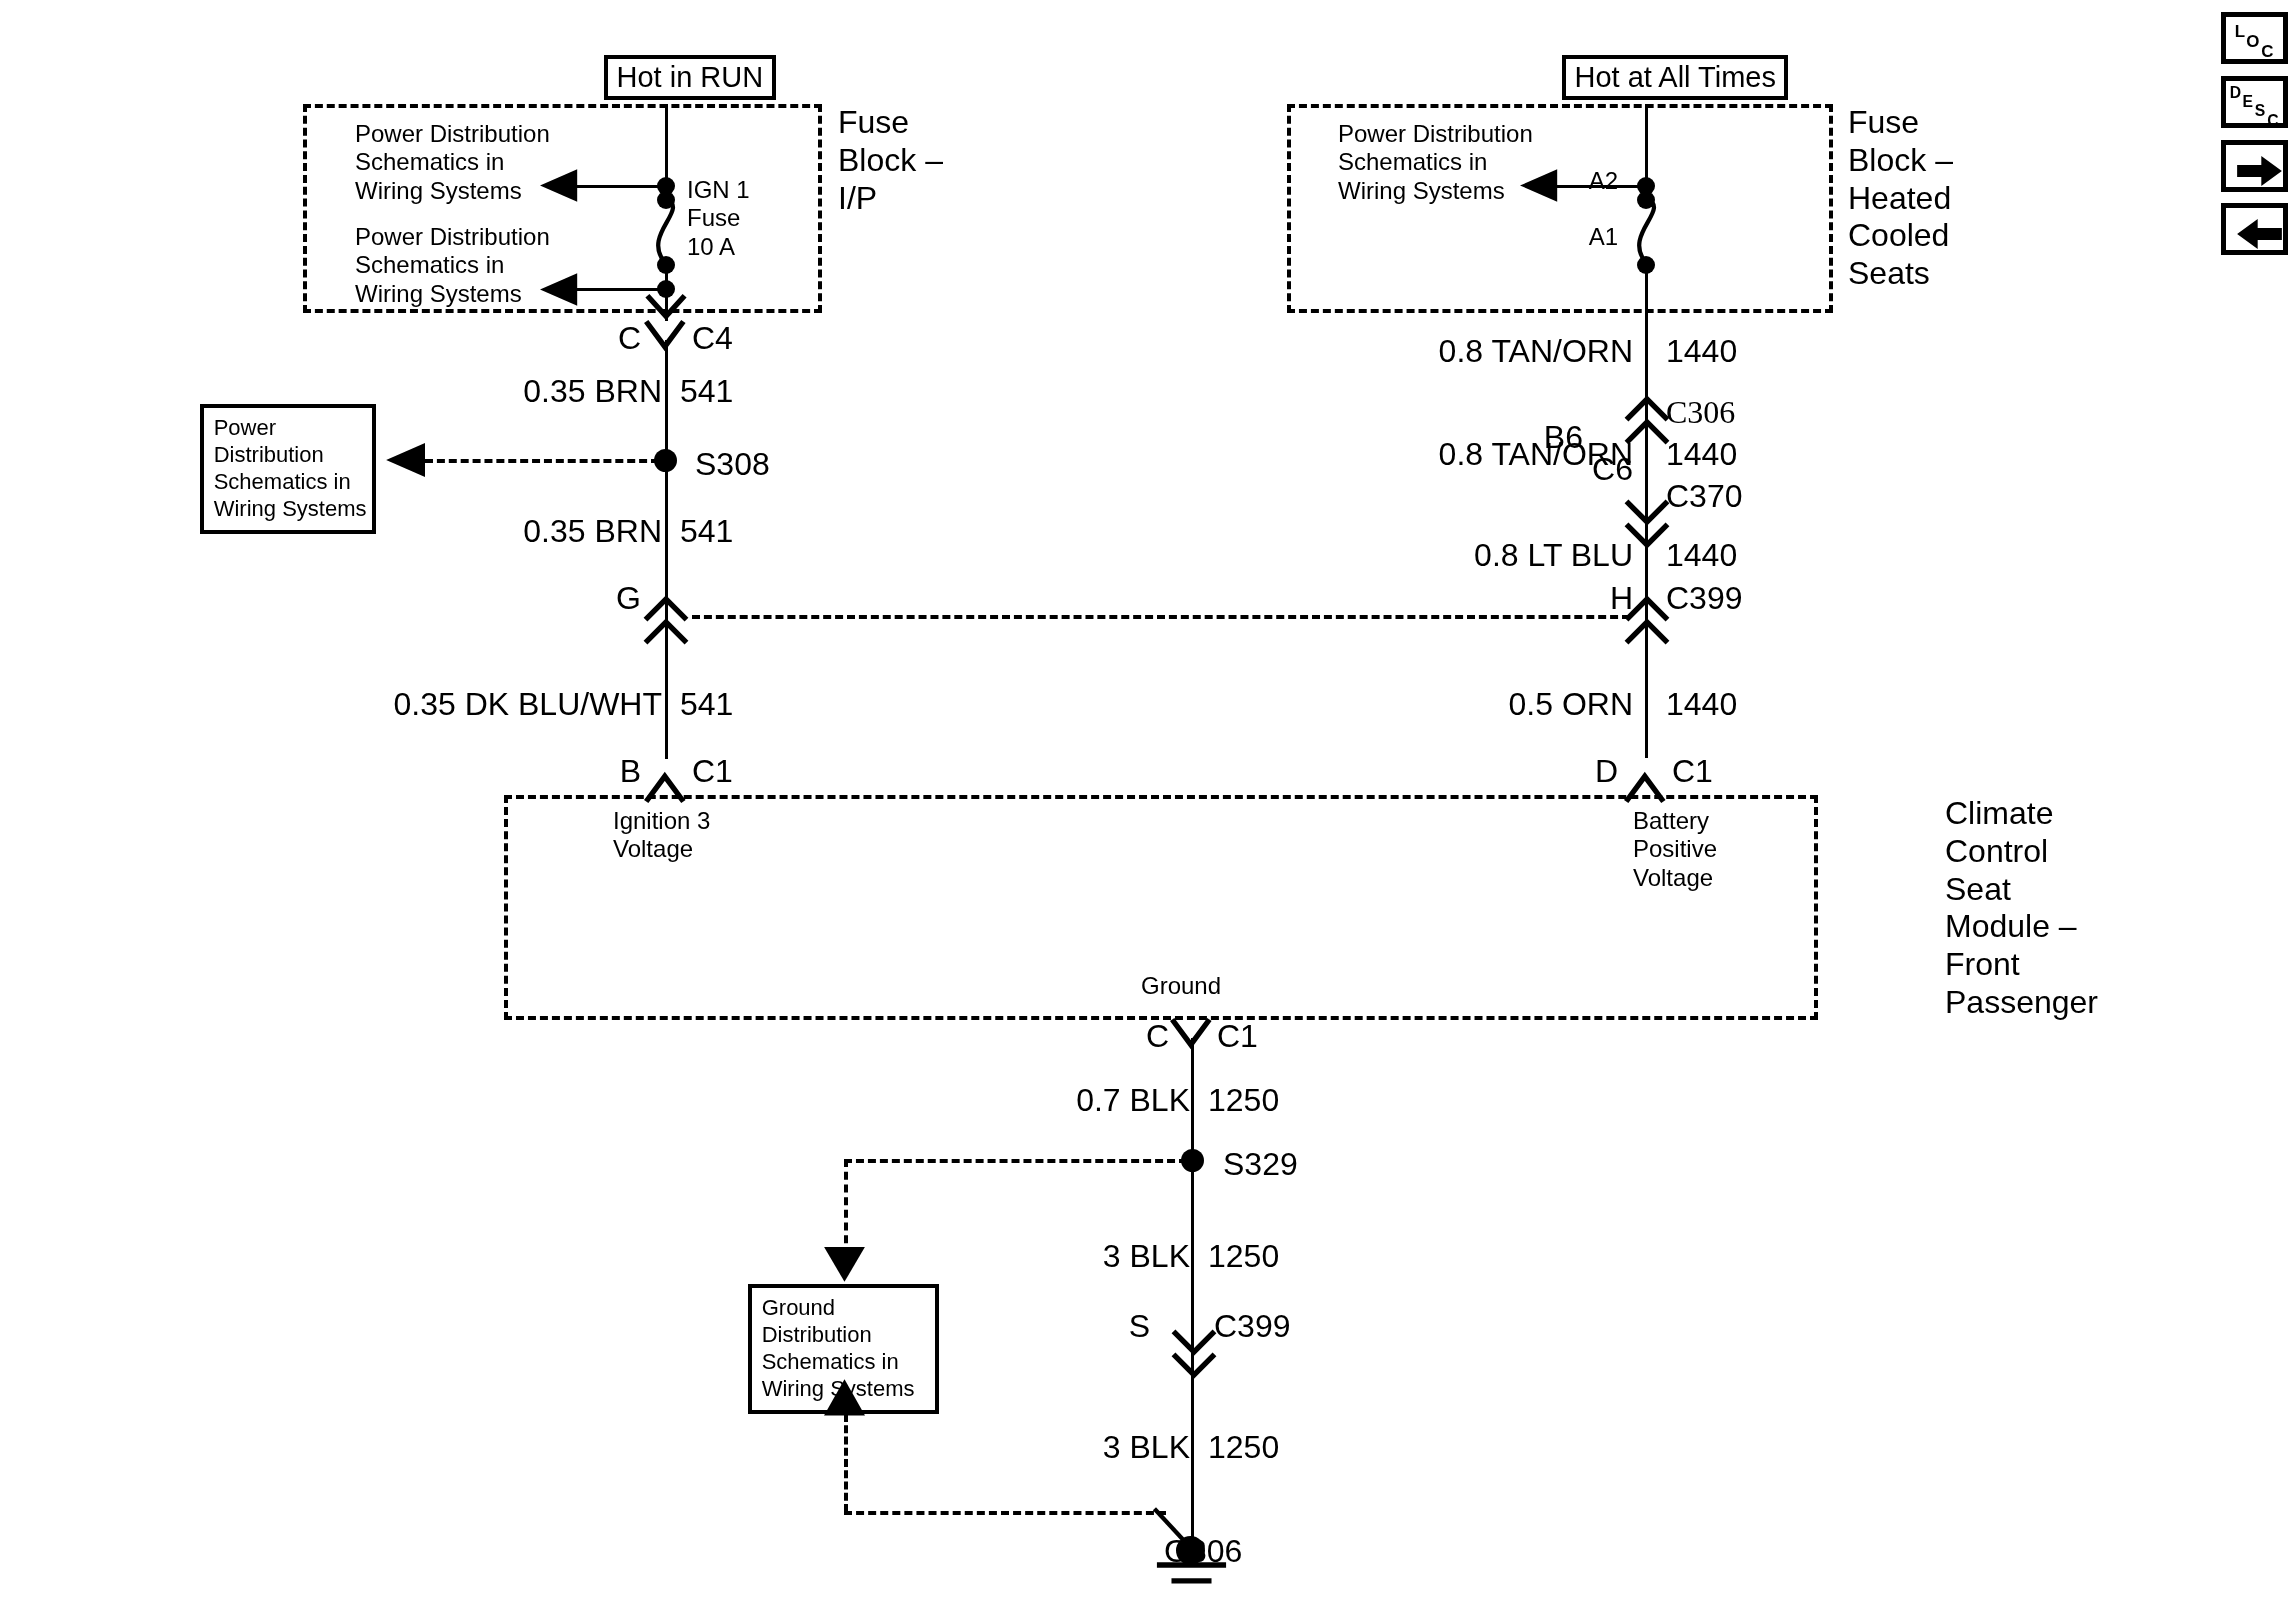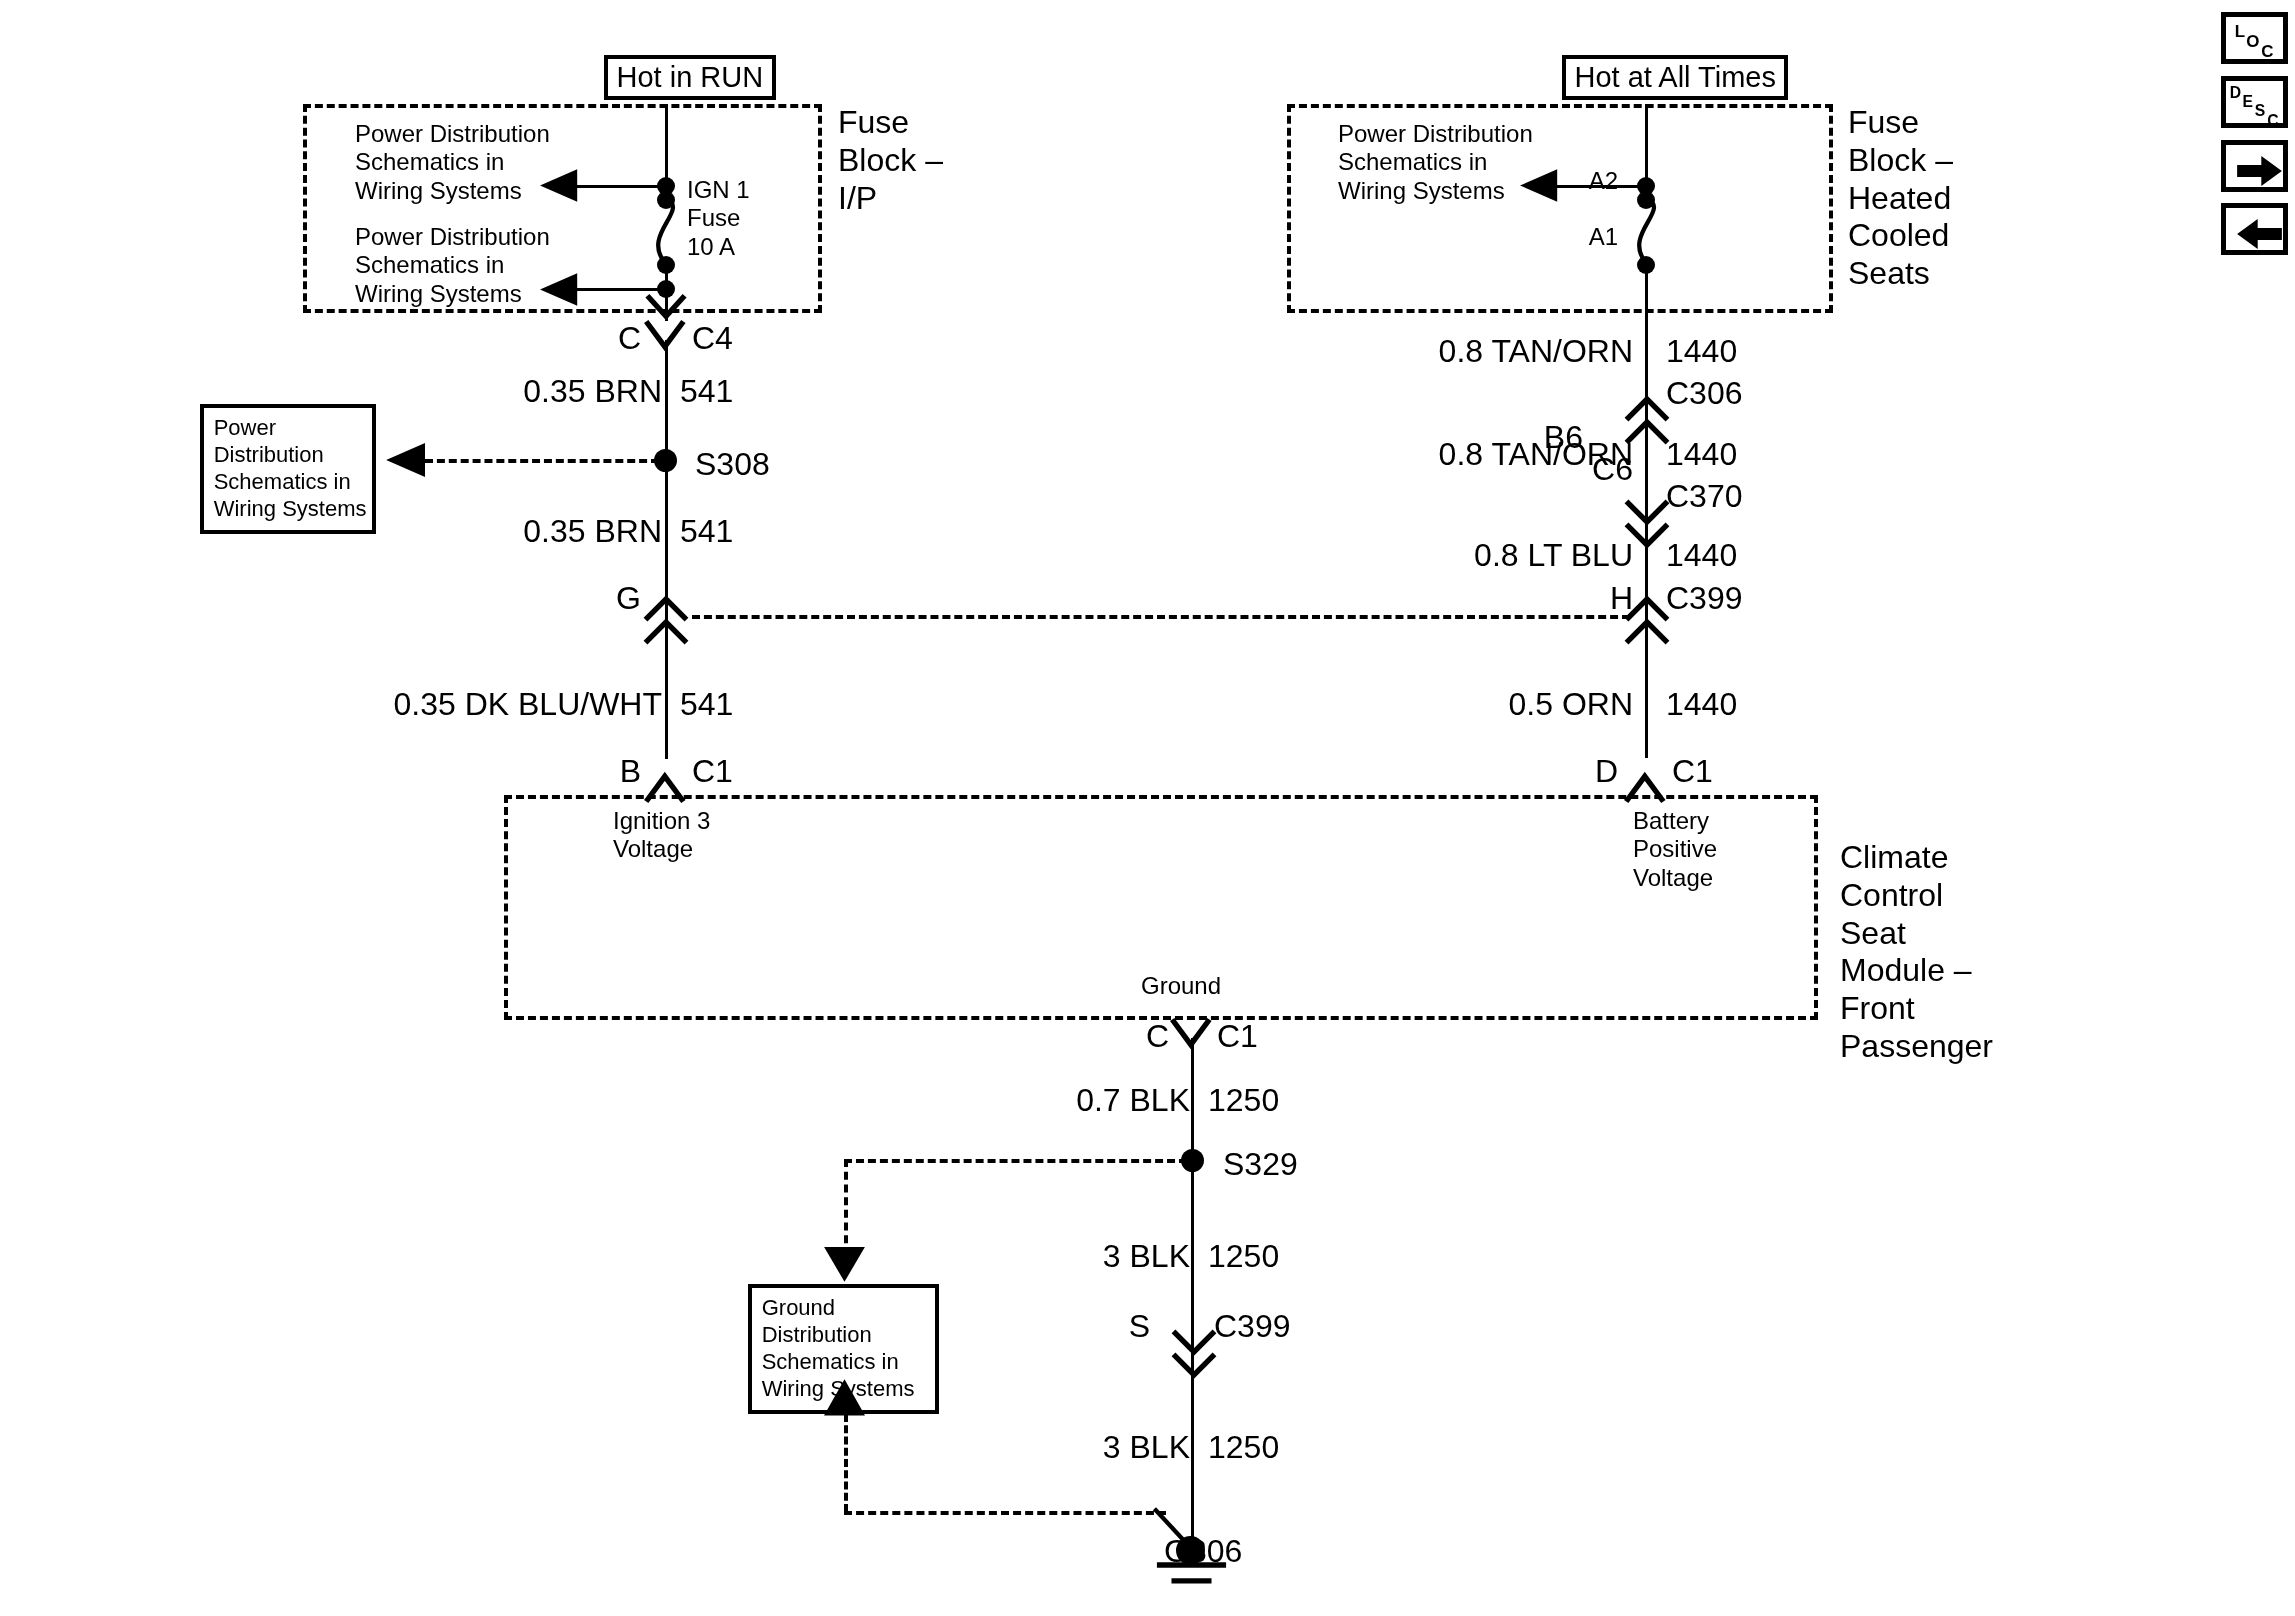--- a/index.html
+++ b/index.html
@@ -198,21 +198,21 @@
   <svg class="icon" style="left:645px;top:770px;" width="42" height="33" viewBox="0 0 70 54">
     <polyline points="2,52 33,10 64,52" stroke="#000" stroke-width="9" fill="none"></polyline>
   </svg>
   <div class="t t-lg" style="left:692px;top:753px;">C1</div>
 
   <div class="vwire" style="left:1645px;top:314px;height:444px;"></div>
 
   <div class="t t-lg right" style="left:1396px;top:333px;width:237px;">0.8 TAN/ORN</div>
   <div class="t t-lg" style="left:1666px;top:333px;">1440</div>
   <div class="t t-lg right" style="left:1437px;top:375px;width:146px;margin-top:44px;">B6</div>
-  <div class="t t-lg" style="left:1666px;top:375px;">C306</div>
+  <div class="t t-lg" style="left:1666px;top:394px;font-family:Liberation Serif, serif;">C306</div>
   <svg class="icon" style="left:1624px;top:398px;" width="46" height="47" viewBox="0 0 76 78">
     <polyline points="4,36 38,2 72,36" stroke="#000" stroke-width="9" fill="none"></polyline>
     <polyline points="4,74 38,40 72,74" stroke="#000" stroke-width="9" fill="none"></polyline>
   </svg>
 
   <div class="t t-lg right" style="left:1396px;top:436px;width:237px;">0.8 TAN/ORN</div>
   <div class="t t-lg" style="left:1666px;top:436px;">1440</div>
   <div class="t t-lg right" style="left:1487px;top:451px;width:146px;">C6</div>
   <div class="t t-lg" style="left:1666px;top:478px;">C370</div>
   <svg class="icon" style="left:1624px;top:499px;" width="46" height="47" viewBox="0 0 76 78">
@@ -244,21 +244,21 @@
     <div class="dashleft"></div>
     <div class="dashright"></div>
   </div>
   <div class="t t-sm" style="left:613px;top:807px;">Ignition 3
 Voltage</div>
   <div class="t t-sm" style="left:1633px;top:807px;">Battery
 Positive
 Voltage</div>
   <div class="t t-sm" style="left:1141px;top:972px;">Ground</div>
 
-  <div class="t t-lg" style="left:1840px;top:795px;margin-top:44px;"><span>Climate</span>
+  <div class="t t-lg" style="left:1945px;top:795px;"><span>Climate</span>
 <span>Control</span>
 <span>Seat</span>
 <span>Module –</span>
 <span>Front</span>
 <span>Passenger</span></div>
 
   <svg class="icon" style="left:1171px;top:1018px;" width="42" height="33" viewBox="0 0 70 54">
     <polyline points="2,2 33,44 64,2" stroke="#000" stroke-width="9" fill="none"></polyline>
   </svg>
   <div class="t t-lg right" style="left:1105px;top:1018px;width:64px;">C</div>

